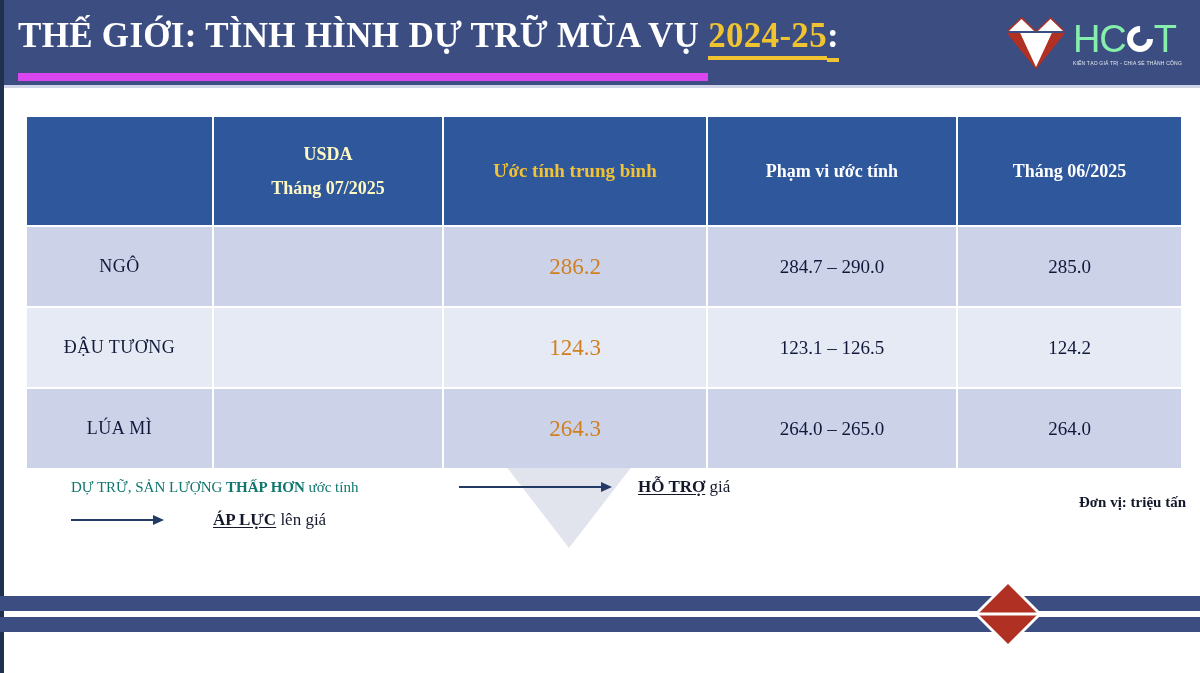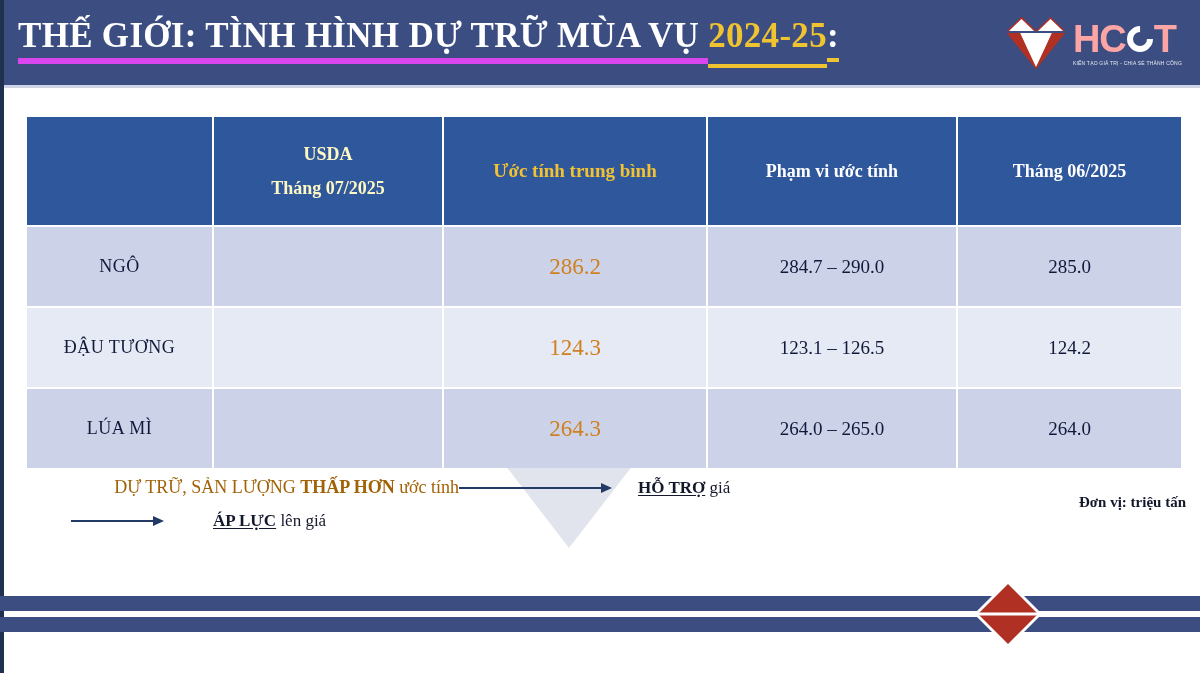--- a/index.html
+++ b/index.html
@@ -47,27 +47,27 @@
     position: absolute;
     left: 14px; top: 17px;
     font-size: 35px;
     font-weight: bold;
     color: #ffffff;
     letter-spacing: .3px;
     white-space: nowrap;
     line-height: 1.1;
   }
   #page-title .t-main {
-    border-bottom: 6px solid #d946ef;
-    padding-bottom: 3px;
+    border-bottom: 8px solid #d946ef;
+    padding-bottom: 18px;
   }
   #page-title .t-year {
     color: #f0c330;
     border-bottom: 4px solid #f0c330;
-    padding-bottom: 9px;
+    padding-bottom: 1px;
   }
   #page-title .t-colon {
     color: #ffffff;
     border-bottom: 4px solid #f0c330;
     padding-bottom: 3px;
   }
 
   
   #logo {
     position: absolute;
@@ -80,22 +80,22 @@
   #logo .gem { width: 62px; height: 56px; display:block; }
   #logo .wordmark {
     display: flex;
     flex-direction: column;
     justify-content: center;
     line-height: 1;
   }
   #logo .hct {
     font-family: "Liberation Sans", sans-serif;
     font-size: 38px;
-    font-weight: bold;
-    color: #fca5a5;
+    font-weight: normal;
+    color: #86efac;
     letter-spacing: -1px;
     display: flex;
     align-items: center;
   }
   #logo .hct .oletter {
     display: inline-block;
     width: 26px; height: 26px;
     border: 6px solid #ffffff;
     border-radius: 50%;
     border-right-color: transparent;
@@ -183,23 +183,22 @@
     white-space: nowrap;
   }
   .rule-row {
     display: flex;
     align-items: center;
     margin-left: 44px;
     margin-bottom: 13px;
     white-space: nowrap;
   }
   .rule-text {
-    font-size: 18px;
-    color: #a16207;
-    text-align: right;
+    font-size: 15px;
+    color: #0f766e;
   }
   .rule-text b { font-weight: bold; }
   .arrow-wrap {
     display: flex;
     align-items: center;
     height: 18px;
   }
   .arrow-line {
     height: 2px;
     background: #243a66;

